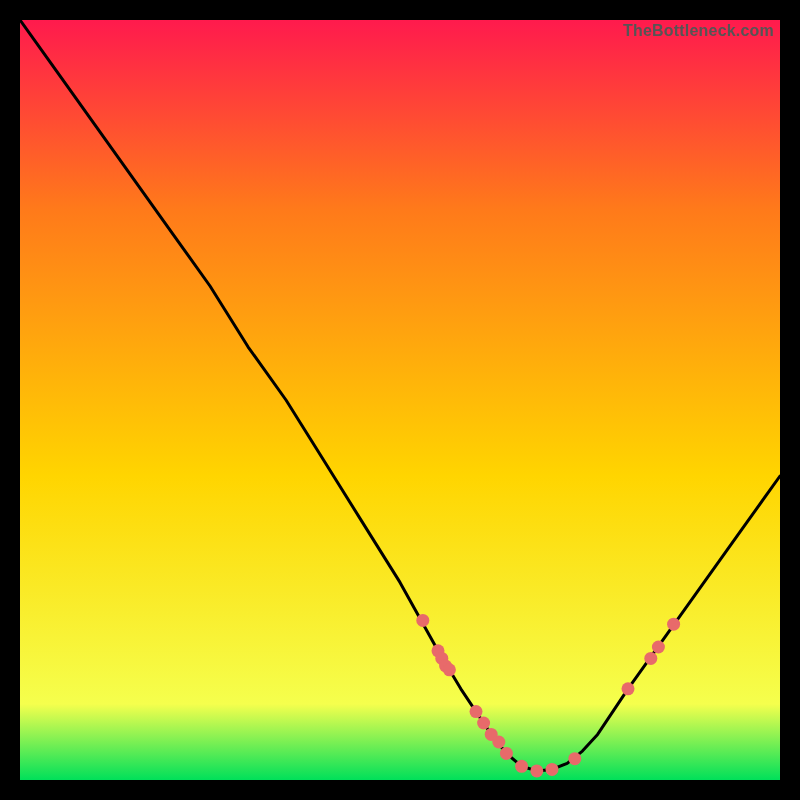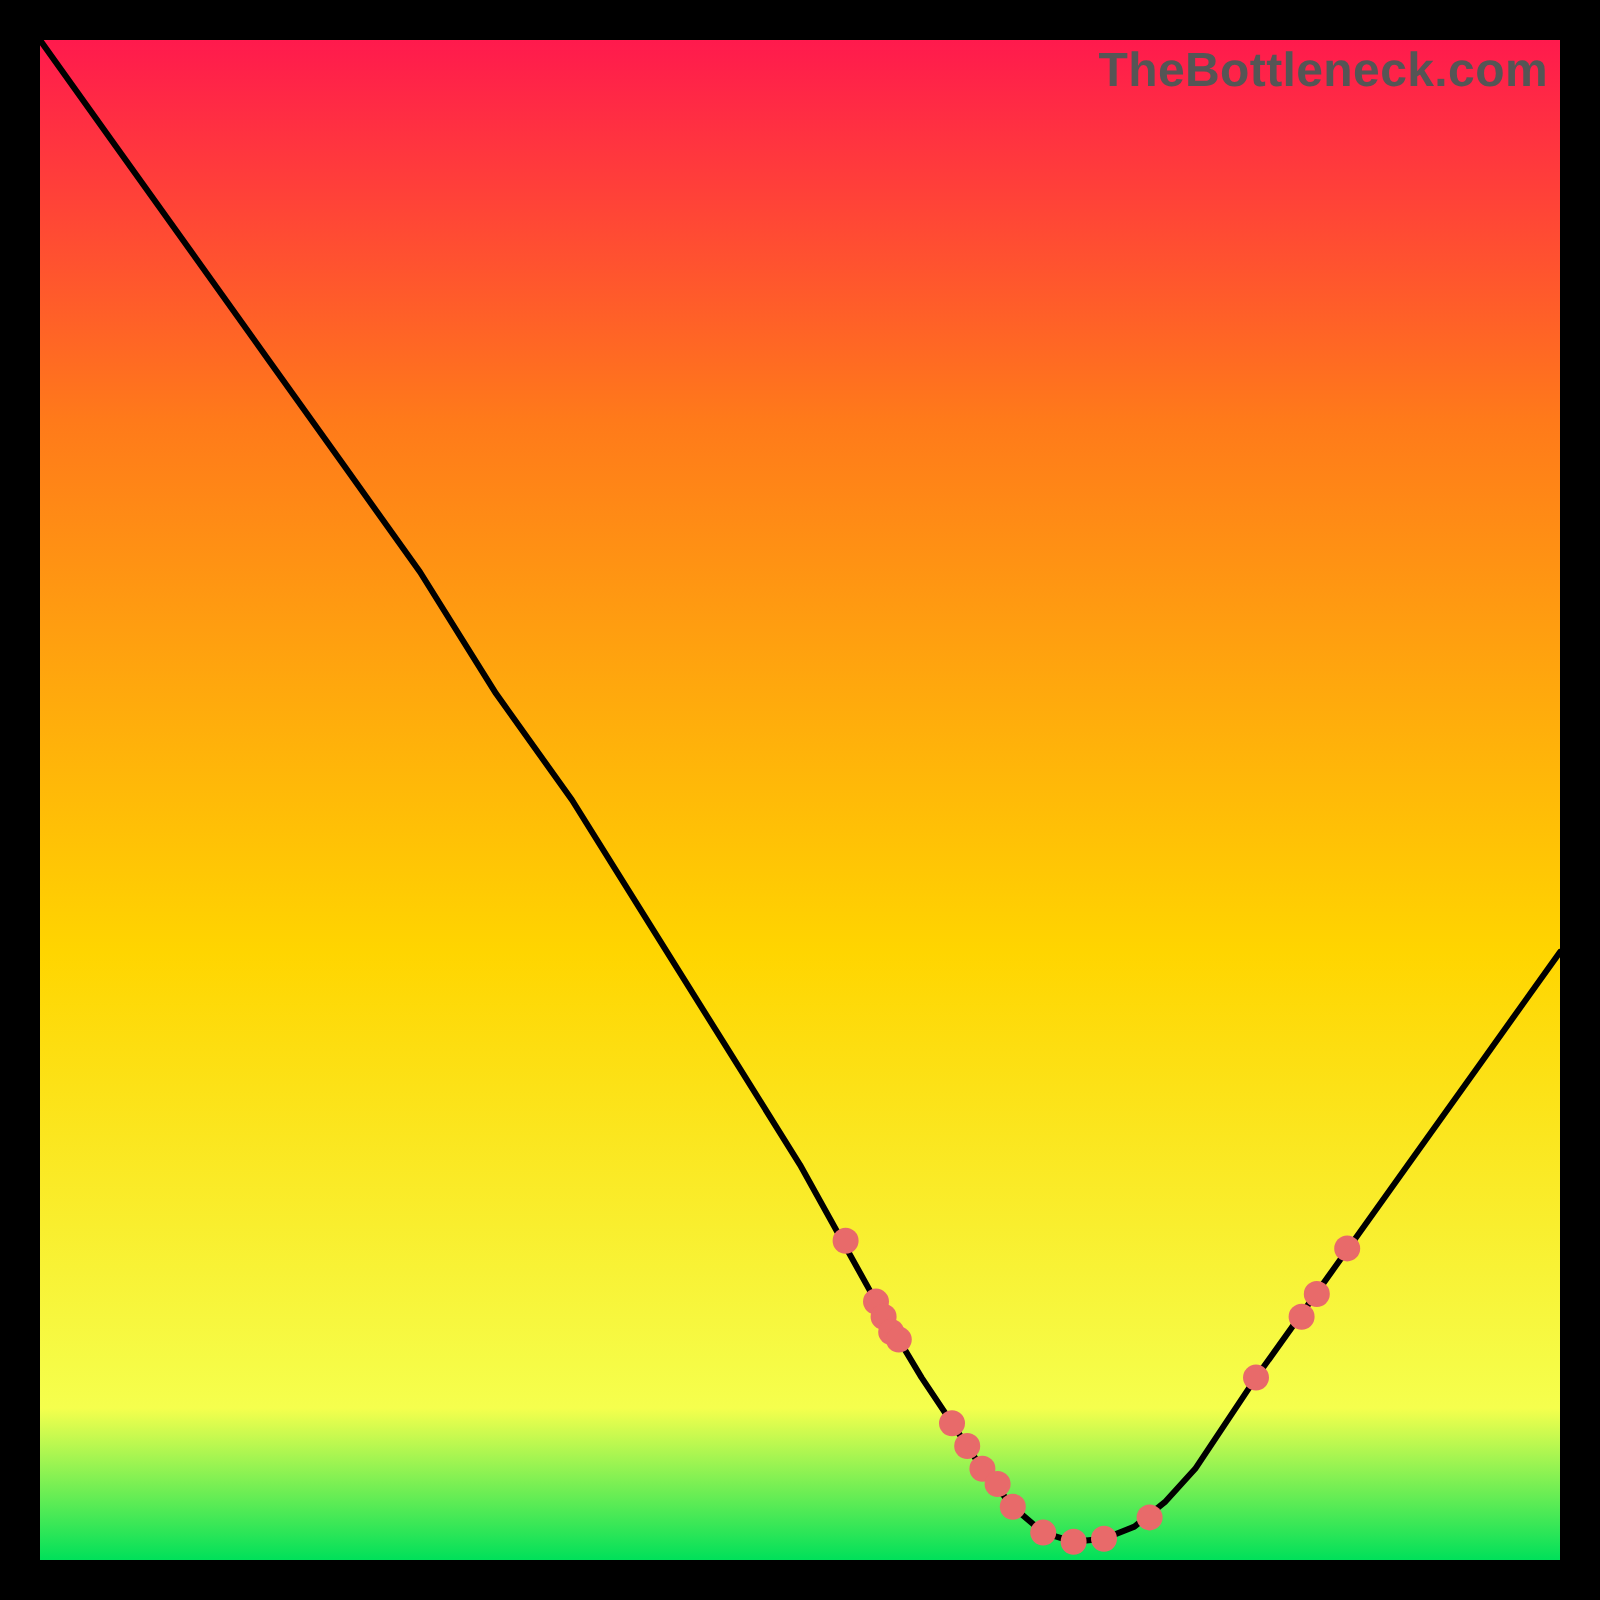--- a/index.html
+++ b/index.html
@@ -23,21 +23,21 @@
     position: absolute;
     left: 0;
     top: 0;
     width: 760px;
     height: 760px;
   }
   .watermark {
     position: absolute;
     top: 2px;
     right: 6px;
-    font-size: 24px;
+    font-size: 16px;
     font-weight: 600;
     color: #555;
     letter-spacing: 0.2px;
     user-select: none;
   }
   svg {
     display: block;
   }
 </style>
 </head>

